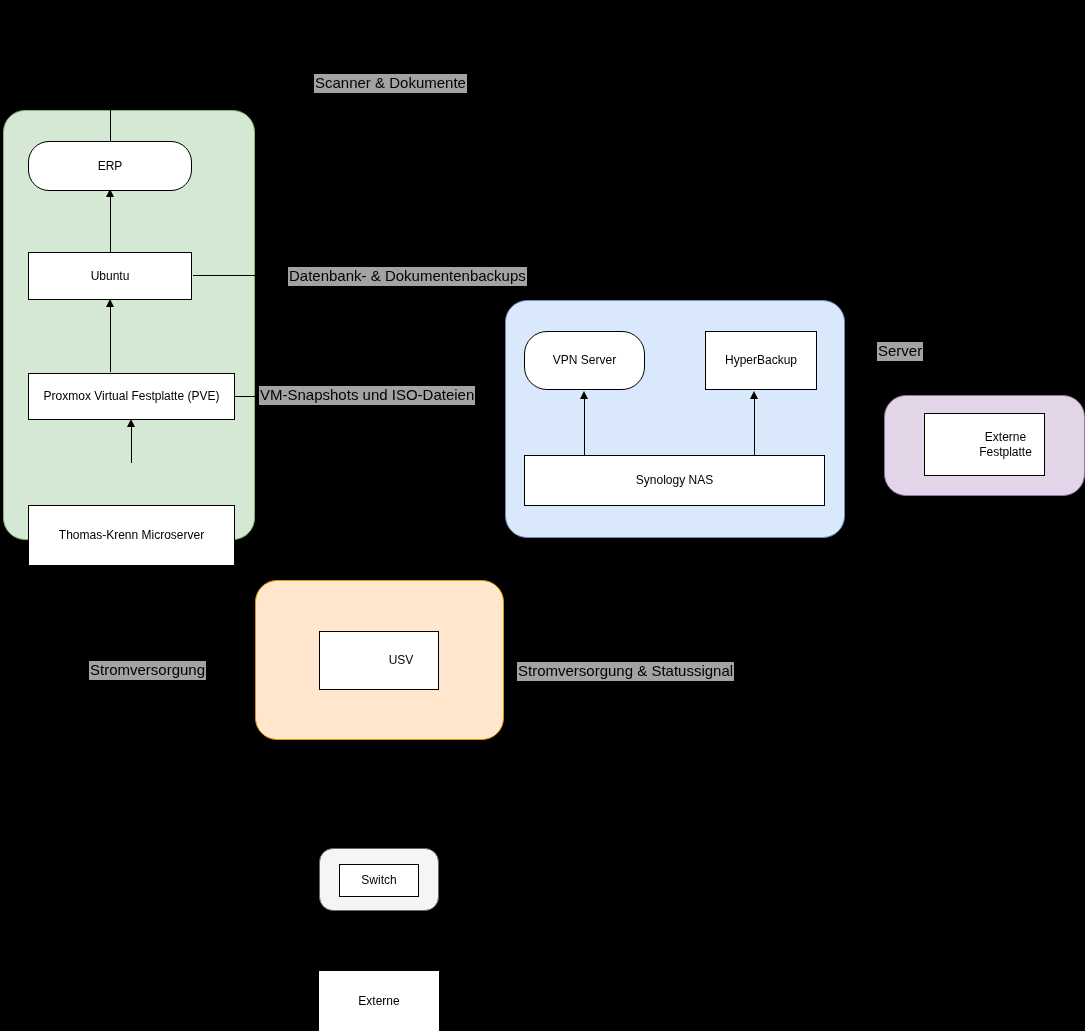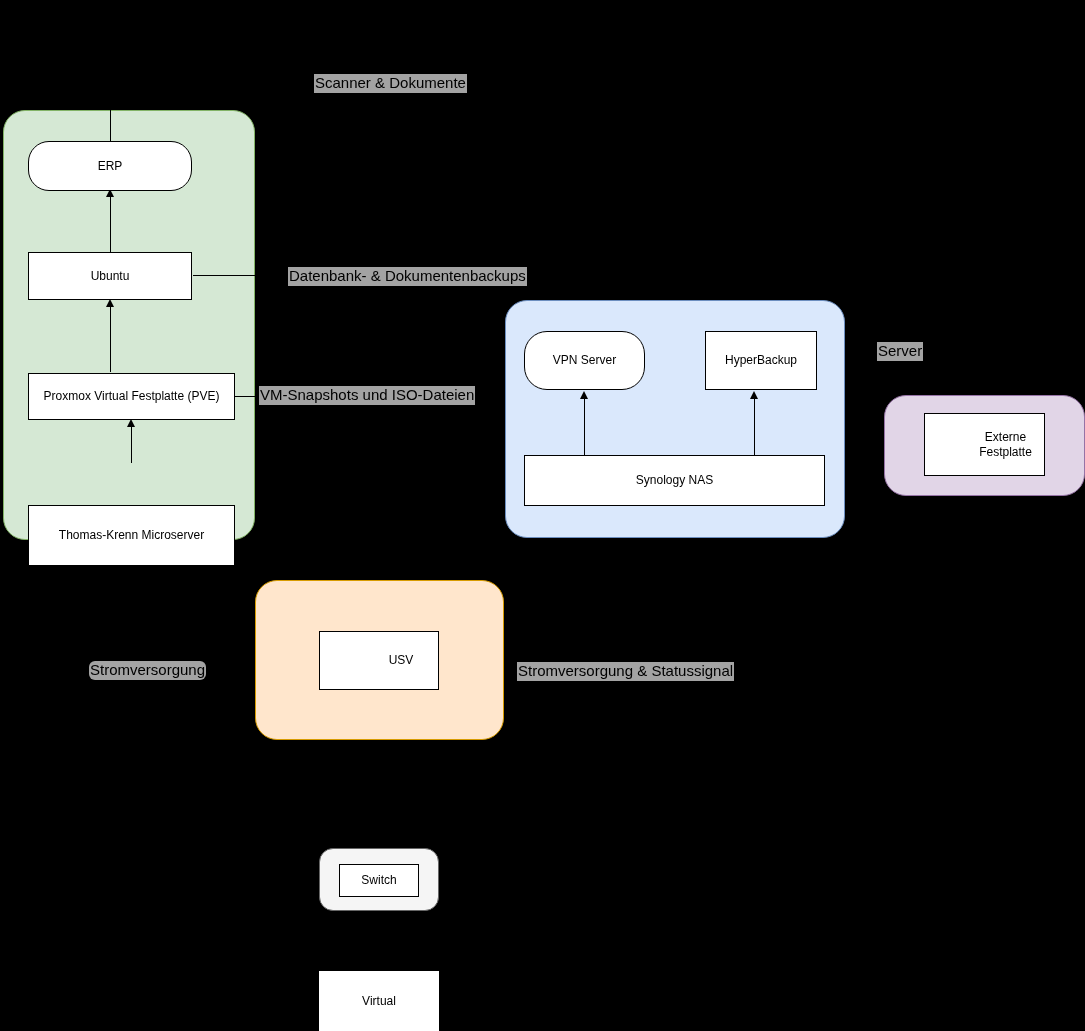--- a/index.html
+++ b/index.html
@@ -125,27 +125,27 @@
   <div class="node" style="left:705px; top:331px; width:112px; height:59px;">HyperBackup</div>
 
   <div class="node" style="left:524px; top:455px; width:301px; height:51px;text-align:right;">Synology NAS</div>
 
   <div class="node" style="left:924px; top:413px; width:121px; height:63px;padding-left:46px;">Externe Festplatte</div>
 
   <div class="node" style="left:319px; top:631px; width:120px; height:59px;padding-left:48px;">USV</div>
 
   <div class="node" style="left:339px; top:864px; width:80px; height:33px;">Switch</div>
 
-  <div class="node borderless" style="left:319px; top:971px; width:120px; height:60px;">Virtual</div>
+  <div class="node borderless" style="left:319px; top:971px; width:120px; height:60px;">Externe</div>
 
   <div class="edge-label" style="left:314px; top:74px;">Scanner &amp; Dokumente</div>
 
   <div class="edge-label" style="left:288px; top:267px;">Datenbank- &amp; Dokumentenbackups</div>
 
   <div class="edge-label" style="left:259px; top:386px;">VM-Snapshots und ISO-Dateien</div>
 
   <div class="edge-label" style="left:877px; top:342px;">Server</div>
 
-  <div class="edge-label" style="left:89px; top:661px;border-radius:6px;">Stromversorgung</div>
+  <div class="edge-label" style="left:89px; top:661px;">Stromversorgung</div>
 
   <div class="edge-label" style="left:517px; top:662px;">Stromversorgung &amp; Statussignal</div>
 
 </div>
 
 </body></html>

